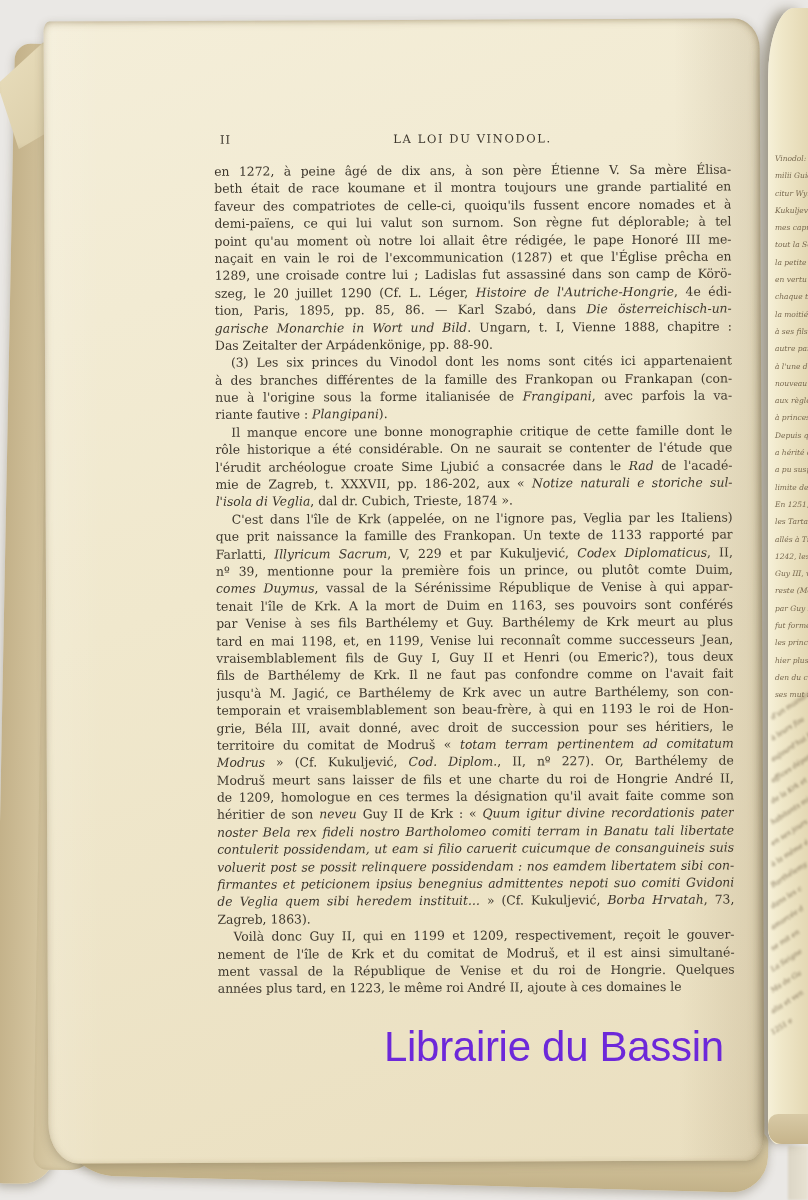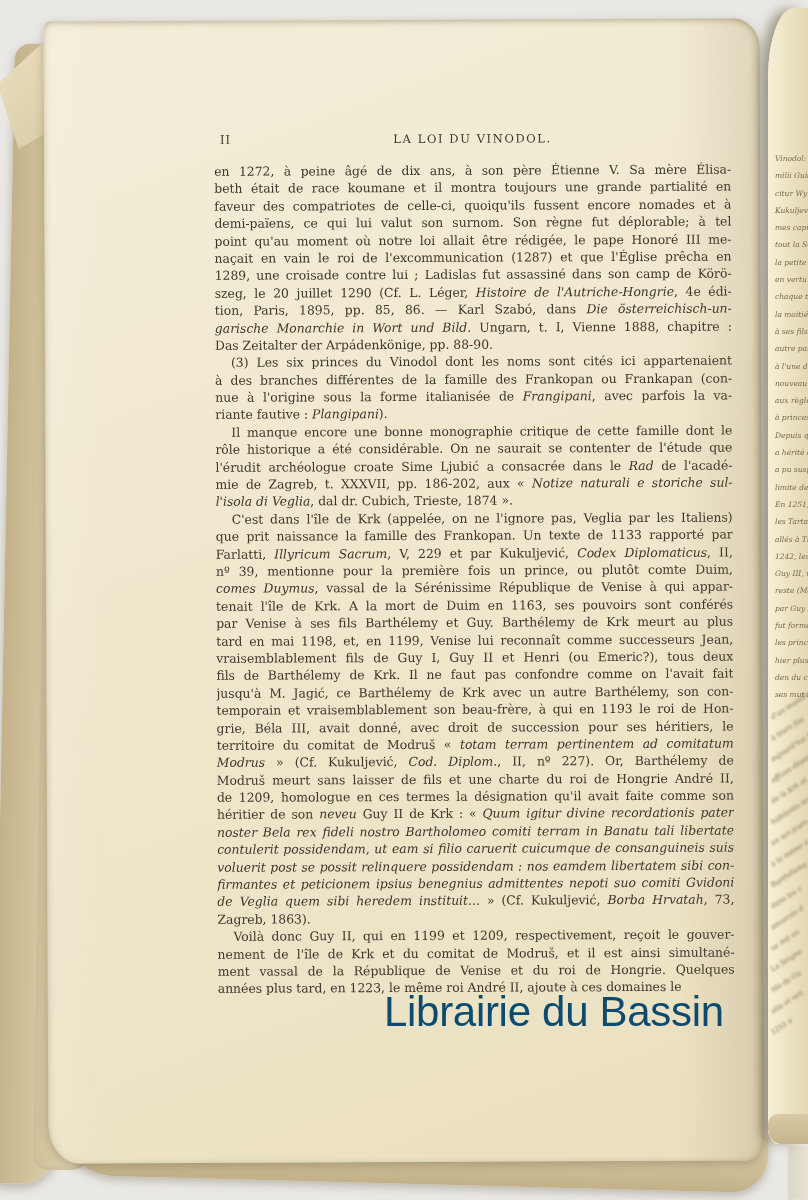--- a/index.html
+++ b/index.html
@@ -218,14 +218,14 @@
         <div class="frag-low-line">amorcée d</div>
         <div class="frag-low-line">se mit en</div>
         <div class="frag-low-line">La Seigne</div>
         <div class="frag-low-line">Ma de Gu</div>
         <div class="frag-low-line">alia et ven</div>
         <div class="frag-low-line">1251 e</div>
       </div>
   </div>
   <div class="curl-bottom"></div>
 
-  <div class="watermark" style="color: #0c4a6e;">Librairie du Bassin</div>
+  <div class="watermark" style="color: #6d28d9; margin-top: 35px;">Librairie du Bassin</div>
 </div>
 
 </body></html>

